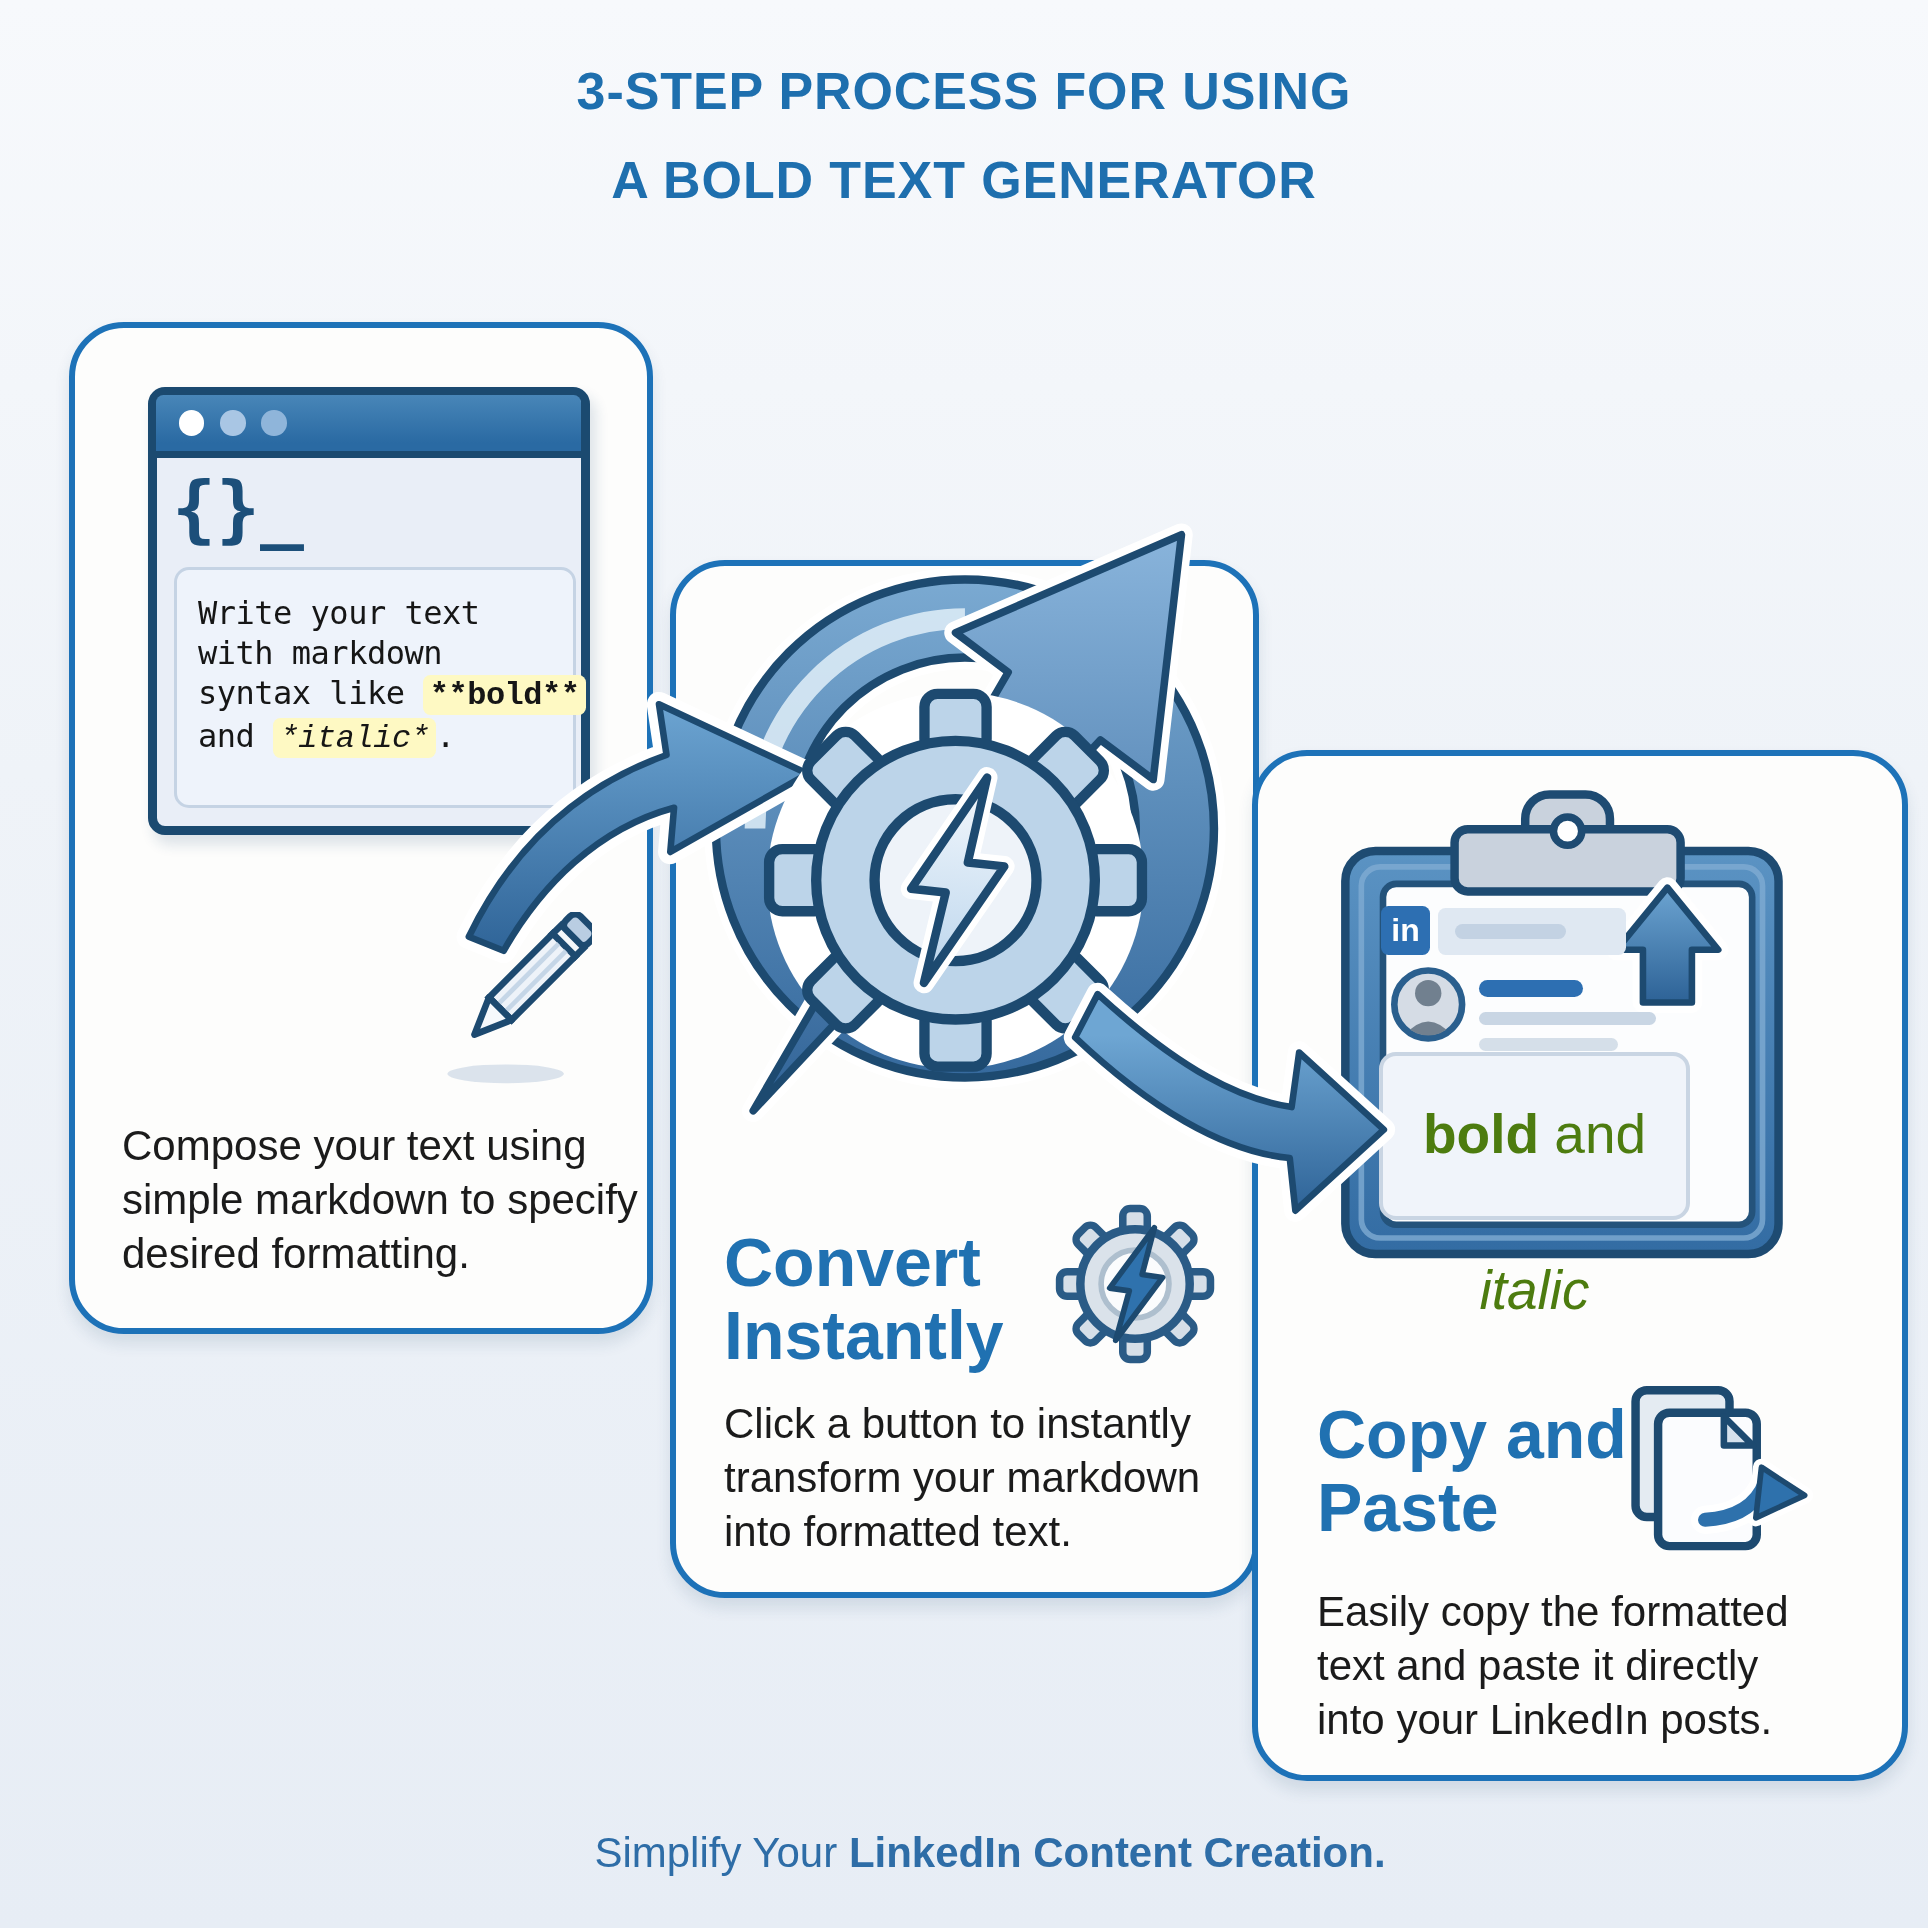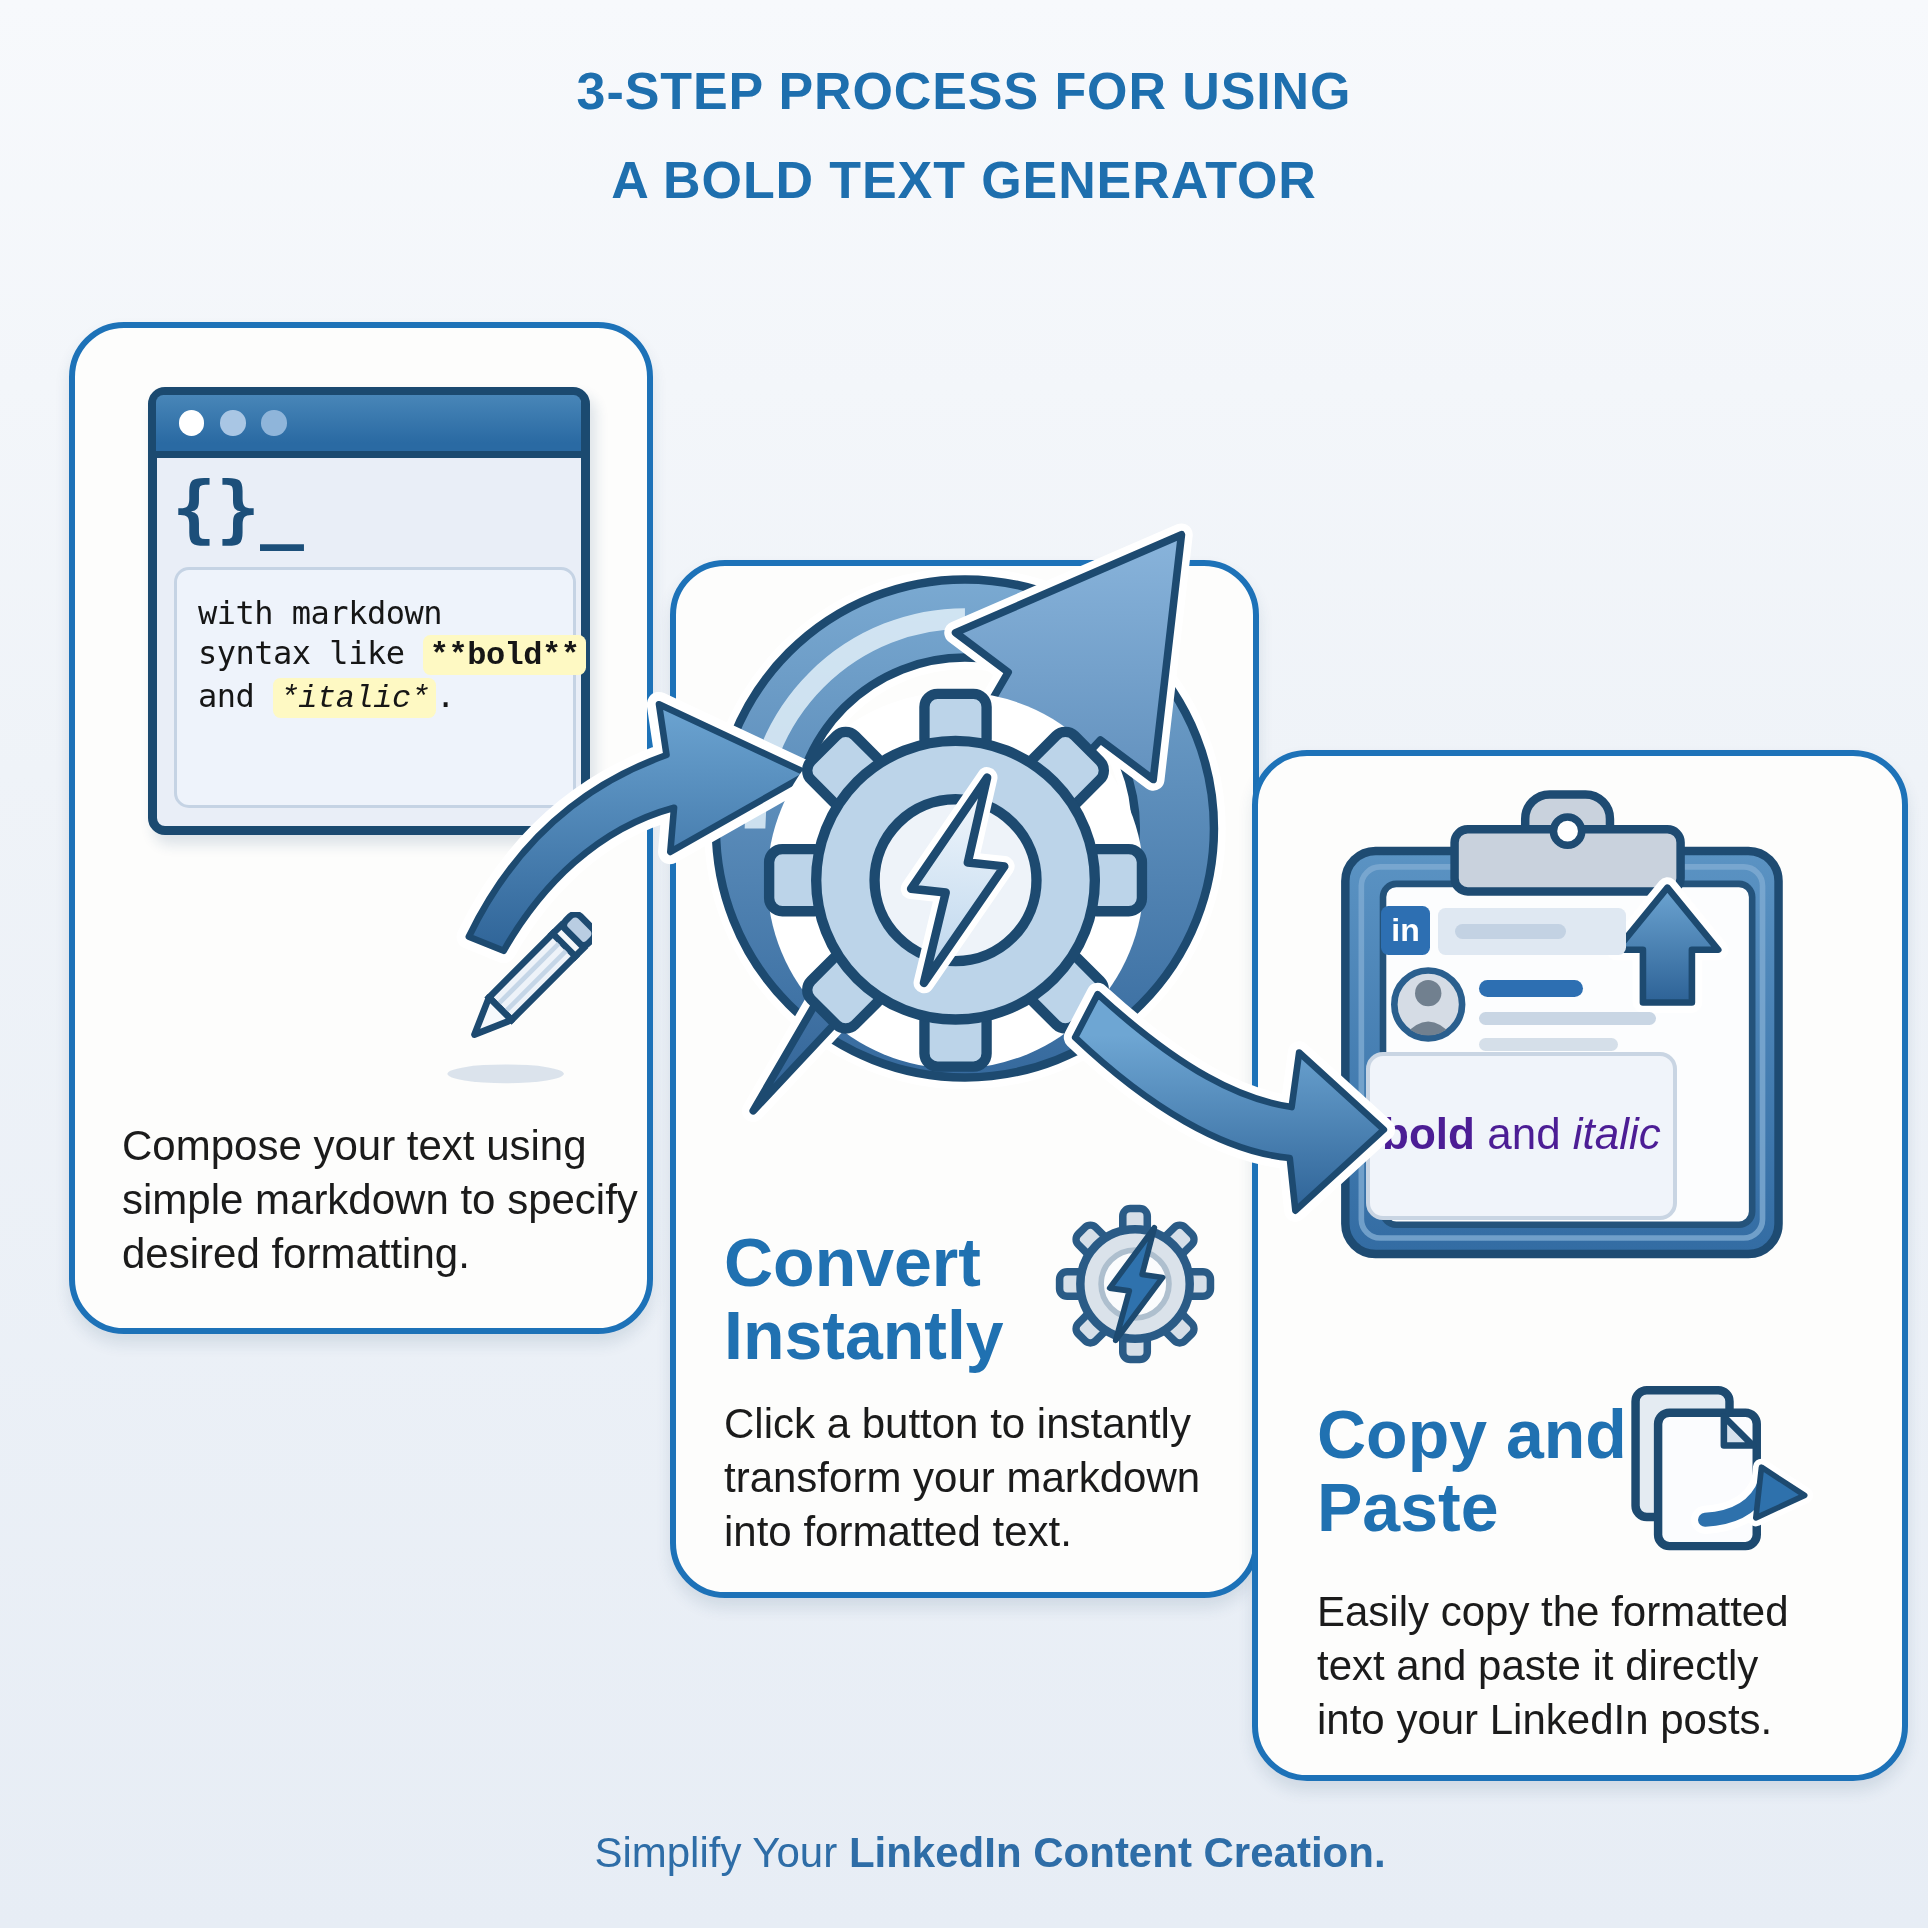--- a/index.html
+++ b/index.html
@@ -67,23 +67,23 @@
     background:#2d6fb2;color:#fff;font-weight:bold;font-size:32px;line-height:49px;
     text-align:center;
   }
   .banner{position:absolute;left:180px;top:152px;width:188px;height:47px;background:#dfe8f2;border-radius:7.5px;}
   .banner-bar{position:absolute;left:17px;top:16px;width:111px;height:15px;background:#c3d2e3;border-radius:7.5px;}
   .bar{position:absolute;border-radius:8.5px;}
   .bar-blue{left:221px;top:224px;width:104px;height:17px;background:#2d6fb2;}
   .bar-g1{left:221px;top:256px;width:177px;height:13px;background:#c9d6e4;}
   .bar-g2{left:221px;top:282px;width:139px;height:13px;background:#d5dfe9;}
   .preview-box{
-    position:absolute;left:108px;top:296px;width:311px;height:168px;box-sizing:border-box;
+    position:absolute;left:121px;top:296px;width:311px;height:168px;box-sizing:border-box;
     background:#f0f4fa;border:4.7px solid #c9d5e3;border-radius:17px;
-    text-align:center;line-height:156px;font-size:44px;color:#4c1d95;
+    text-align:center;line-height:156px;font-size:55px;color:#4d7c0f;
   }
   .pv-b{font-weight:bold;}
   .pv-i{font-style:italic;}
   
   .footer{
     position:absolute;left:0;top:1829px;width:100%;text-align:center;
     font-size:42px;color:#2e6da7;padding-left:26px;
   }
   .footer b{font-weight:bold;}
   
@@ -101,20 +101,21 @@
   <div class="card" id="card1">
 
     <div class="editor">
       <div class="editor-bar">
         <span class="dot dot1"></span>
         <span class="dot dot2"></span>
         <span class="dot dot3"></span>
       </div>
       <div class="editor-symbol">{}_</div>
       <div class="codebox">
+        <div class="code-line"><span>Write your text</span></div>
         <div class="code-line"><span>with markdown</span></div>
         <div class="code-line"><span>syntax like </span><span class="hl hl-b">**bold**</span></div>
         <div class="code-line"><span>and </span><span class="hl hl-i">*italic*</span><span>.</span></div>
       </div>
     </div>
 
 
     <svg class="icon-svg" style="left:348px;top:584px" width="169" height="179" viewBox="0 0 180 190">
       <ellipse cx="88" cy="172" rx="62" ry="10" fill="#c9d6e3" opacity="0.65"></ellipse>
       <g transform="translate(100,85) rotate(45)">

